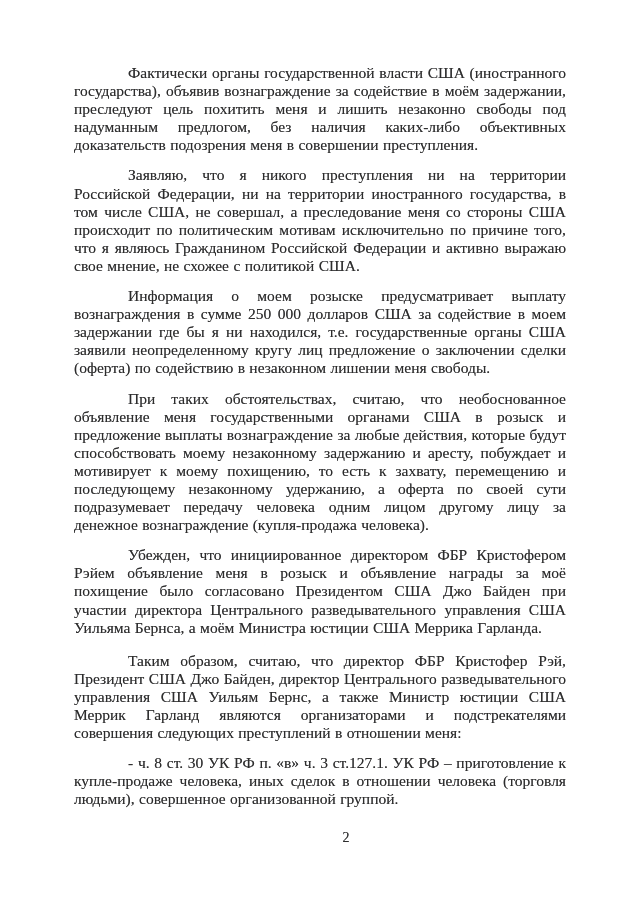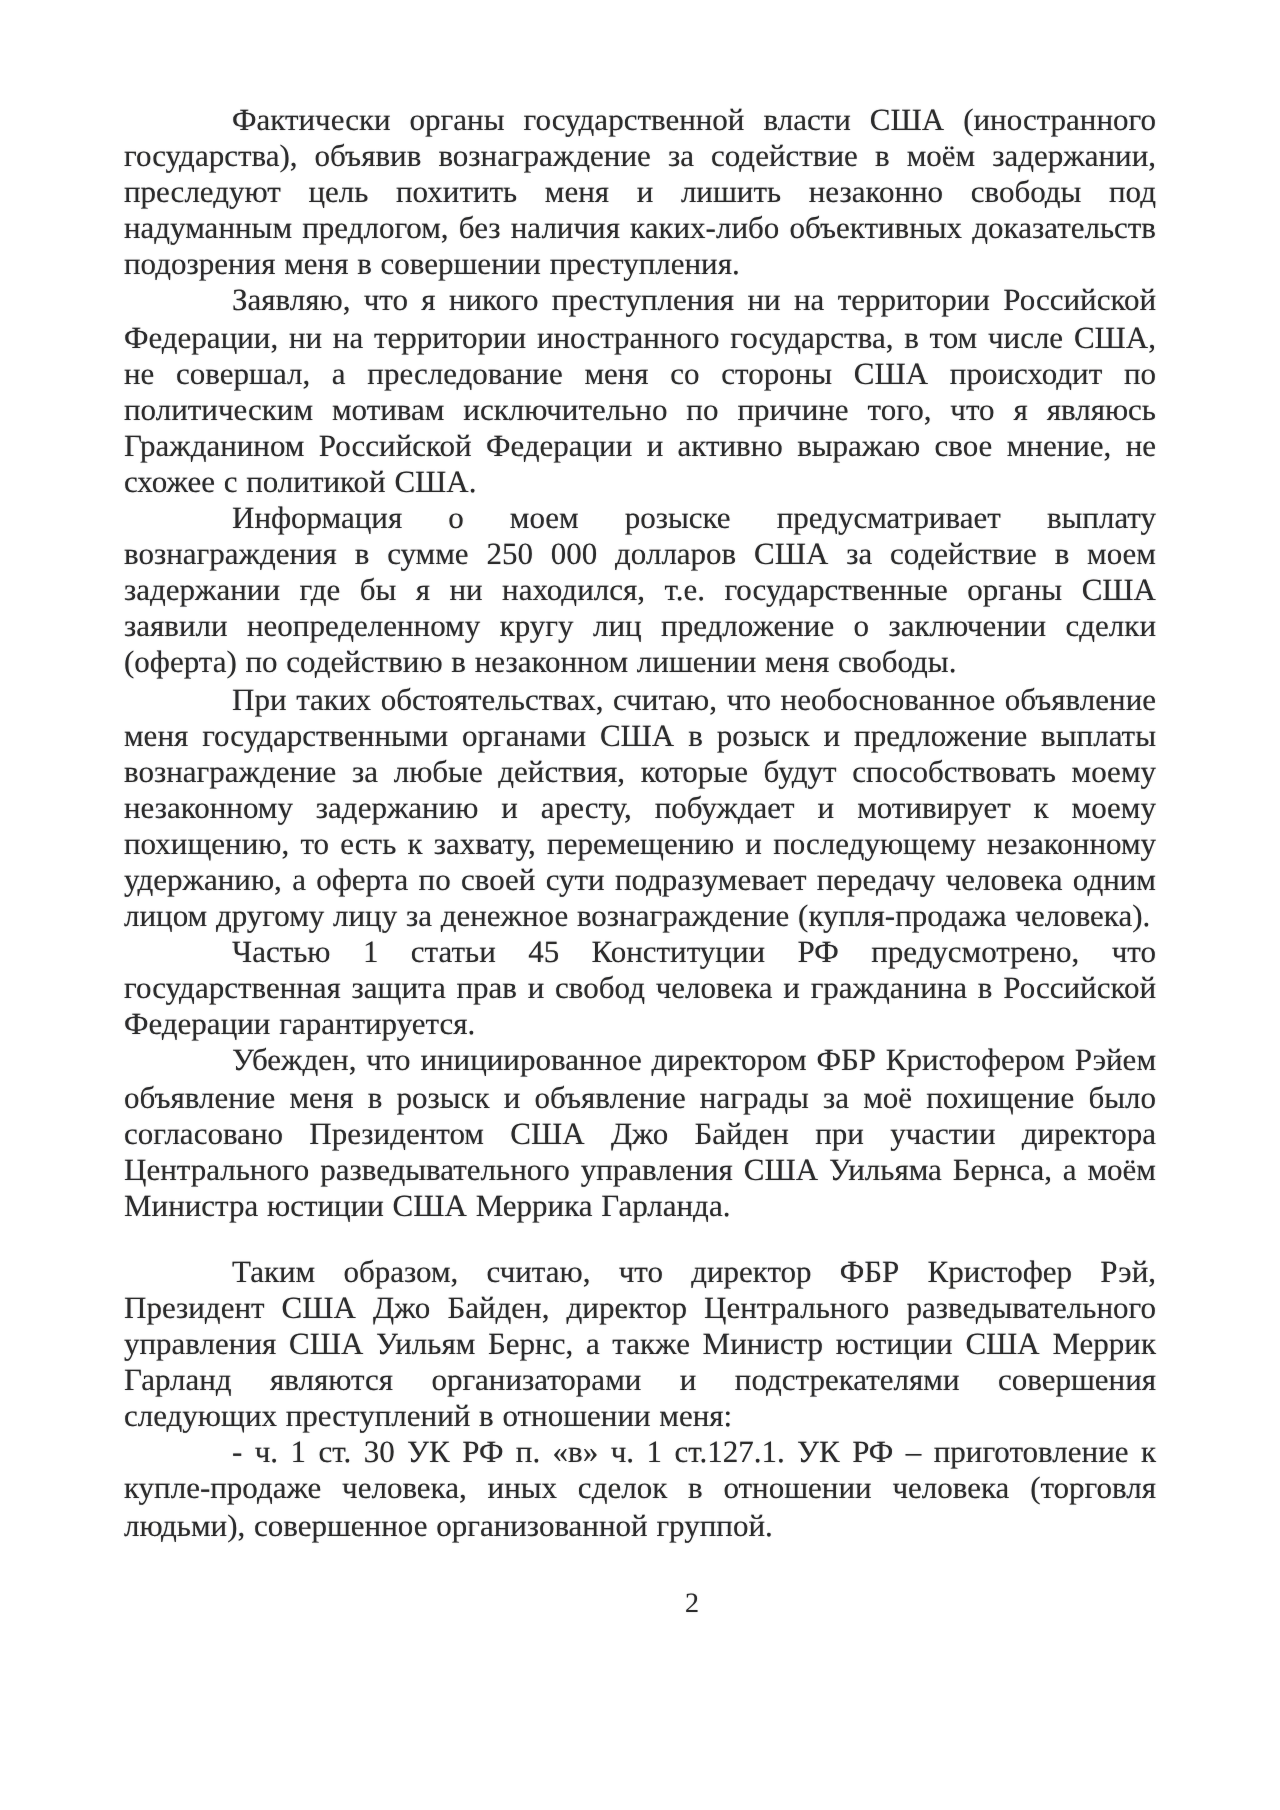--- a/index.html
+++ b/index.html
@@ -10,21 +10,21 @@
   .page {
     position: relative;
     width: 640px;
     height: 905px;
     box-sizing: border-box;
     background: #ffffff;
     padding: 52px 62px 0 62px;
     overflow: hidden;
   }
   .para {
-    margin: 0;
+    margin: 12px;
     font-family: "Liberation Serif", "DejaVu Serif", serif;
     font-size: 15.5px;
     line-height: 18.1px;
     text-align: justify;
     text-indent: 54px;
     color: #2d2d2d;
     text-shadow: 0 0 0.6px rgba(50, 50, 55, 0.55);
     word-spacing: 0.5px;
   }
   .para.gap-before {
@@ -41,18 +41,17 @@
   }
 </style>
 </head>
 <body>
 
 <div class="page">
   <p class="para">Фактически органы государственной власти США (иностранного государства), объявив вознаграждение за содействие в моём задержании, преследуют цель похитить меня и лишить незаконно свободы под надуманным предлогом, без наличия каких-либо объективных доказательств подозрения меня в совершении преступления.</p>
   <p class="para">Заявляю, что я никого преступления ни на территории Российской Федерации, ни на территории иностранного государства, в том числе США, не совершал, а преследование меня со стороны США происходит по политическим мотивам исключительно по причине того, что я являюсь Гражданином Российской Федерации и активно выражаю свое мнение, не схожее с политикой США.</p>
   <p class="para">Информация о моем розыске предусматривает выплату вознаграждения в сумме 250 000 долларов США за содействие в моем задержании где бы я ни находился, т.е. государственные органы США заявили неопределенному кругу лиц предложение о заключении сделки (оферта) по содействию в незаконном лишении меня свободы.</p>
   <p class="para">При таких обстоятельствах, считаю, что необоснованное объявление меня государственными органами США в розыск и предложение выплаты вознаграждение за любые действия, которые будут способствовать моему незаконному задержанию и аресту, побуждает и мотивирует к моему похищению, то есть к захвату, перемещению и последующему незаконному удержанию, а оферта по своей сути подразумевает передачу человека одним лицом другому лицу за денежное вознаграждение (купля-продажа человека).</p>
-  <p class="para">Частью 1 статьи 45 Конституции РФ предусмотрено, что государственная защита прав и свобод человека и гражданина в Российской Федерации гарантируется.</p>
   <p class="para">Убежден, что инициированное директором ФБР Кристофером Рэйем объявление меня в розыск и объявление награды за моё похищение было согласовано Президентом США Джо Байден при участии директора Центрального разведывательного управления США Уильяма Бернса, а моём Министра юстиции США Меррика Гарланда.</p>
   <p class="para gap-before">Таким образом, считаю, что директор ФБР Кристофер Рэй, Президент США Джо Байден, директор Центрального разведывательного управления США Уильям Бернс, а также Министр юстиции США Меррик Гарланд являются организаторами и подстрекателями совершения следующих преступлений в отношении меня:</p>
-  <p class="para">- ч. 1 ст. 30 УК РФ п. «в» ч. 1 ст.127.1. УК РФ – приготовление к купле-продаже человека, иных сделок в отношении человека (торговля людьми), совершенное организованной группой.</p>
+  <p class="para">- ч. 8 ст. 30 УК РФ п. «в» ч. 3 ст.127.1. УК РФ – приготовление к купле-продаже человека, иных сделок в отношении человека (торговля людьми), совершенное организованной группой.</p>
   <div class="page-number">2</div>
 </div>
 
 </body></html>

